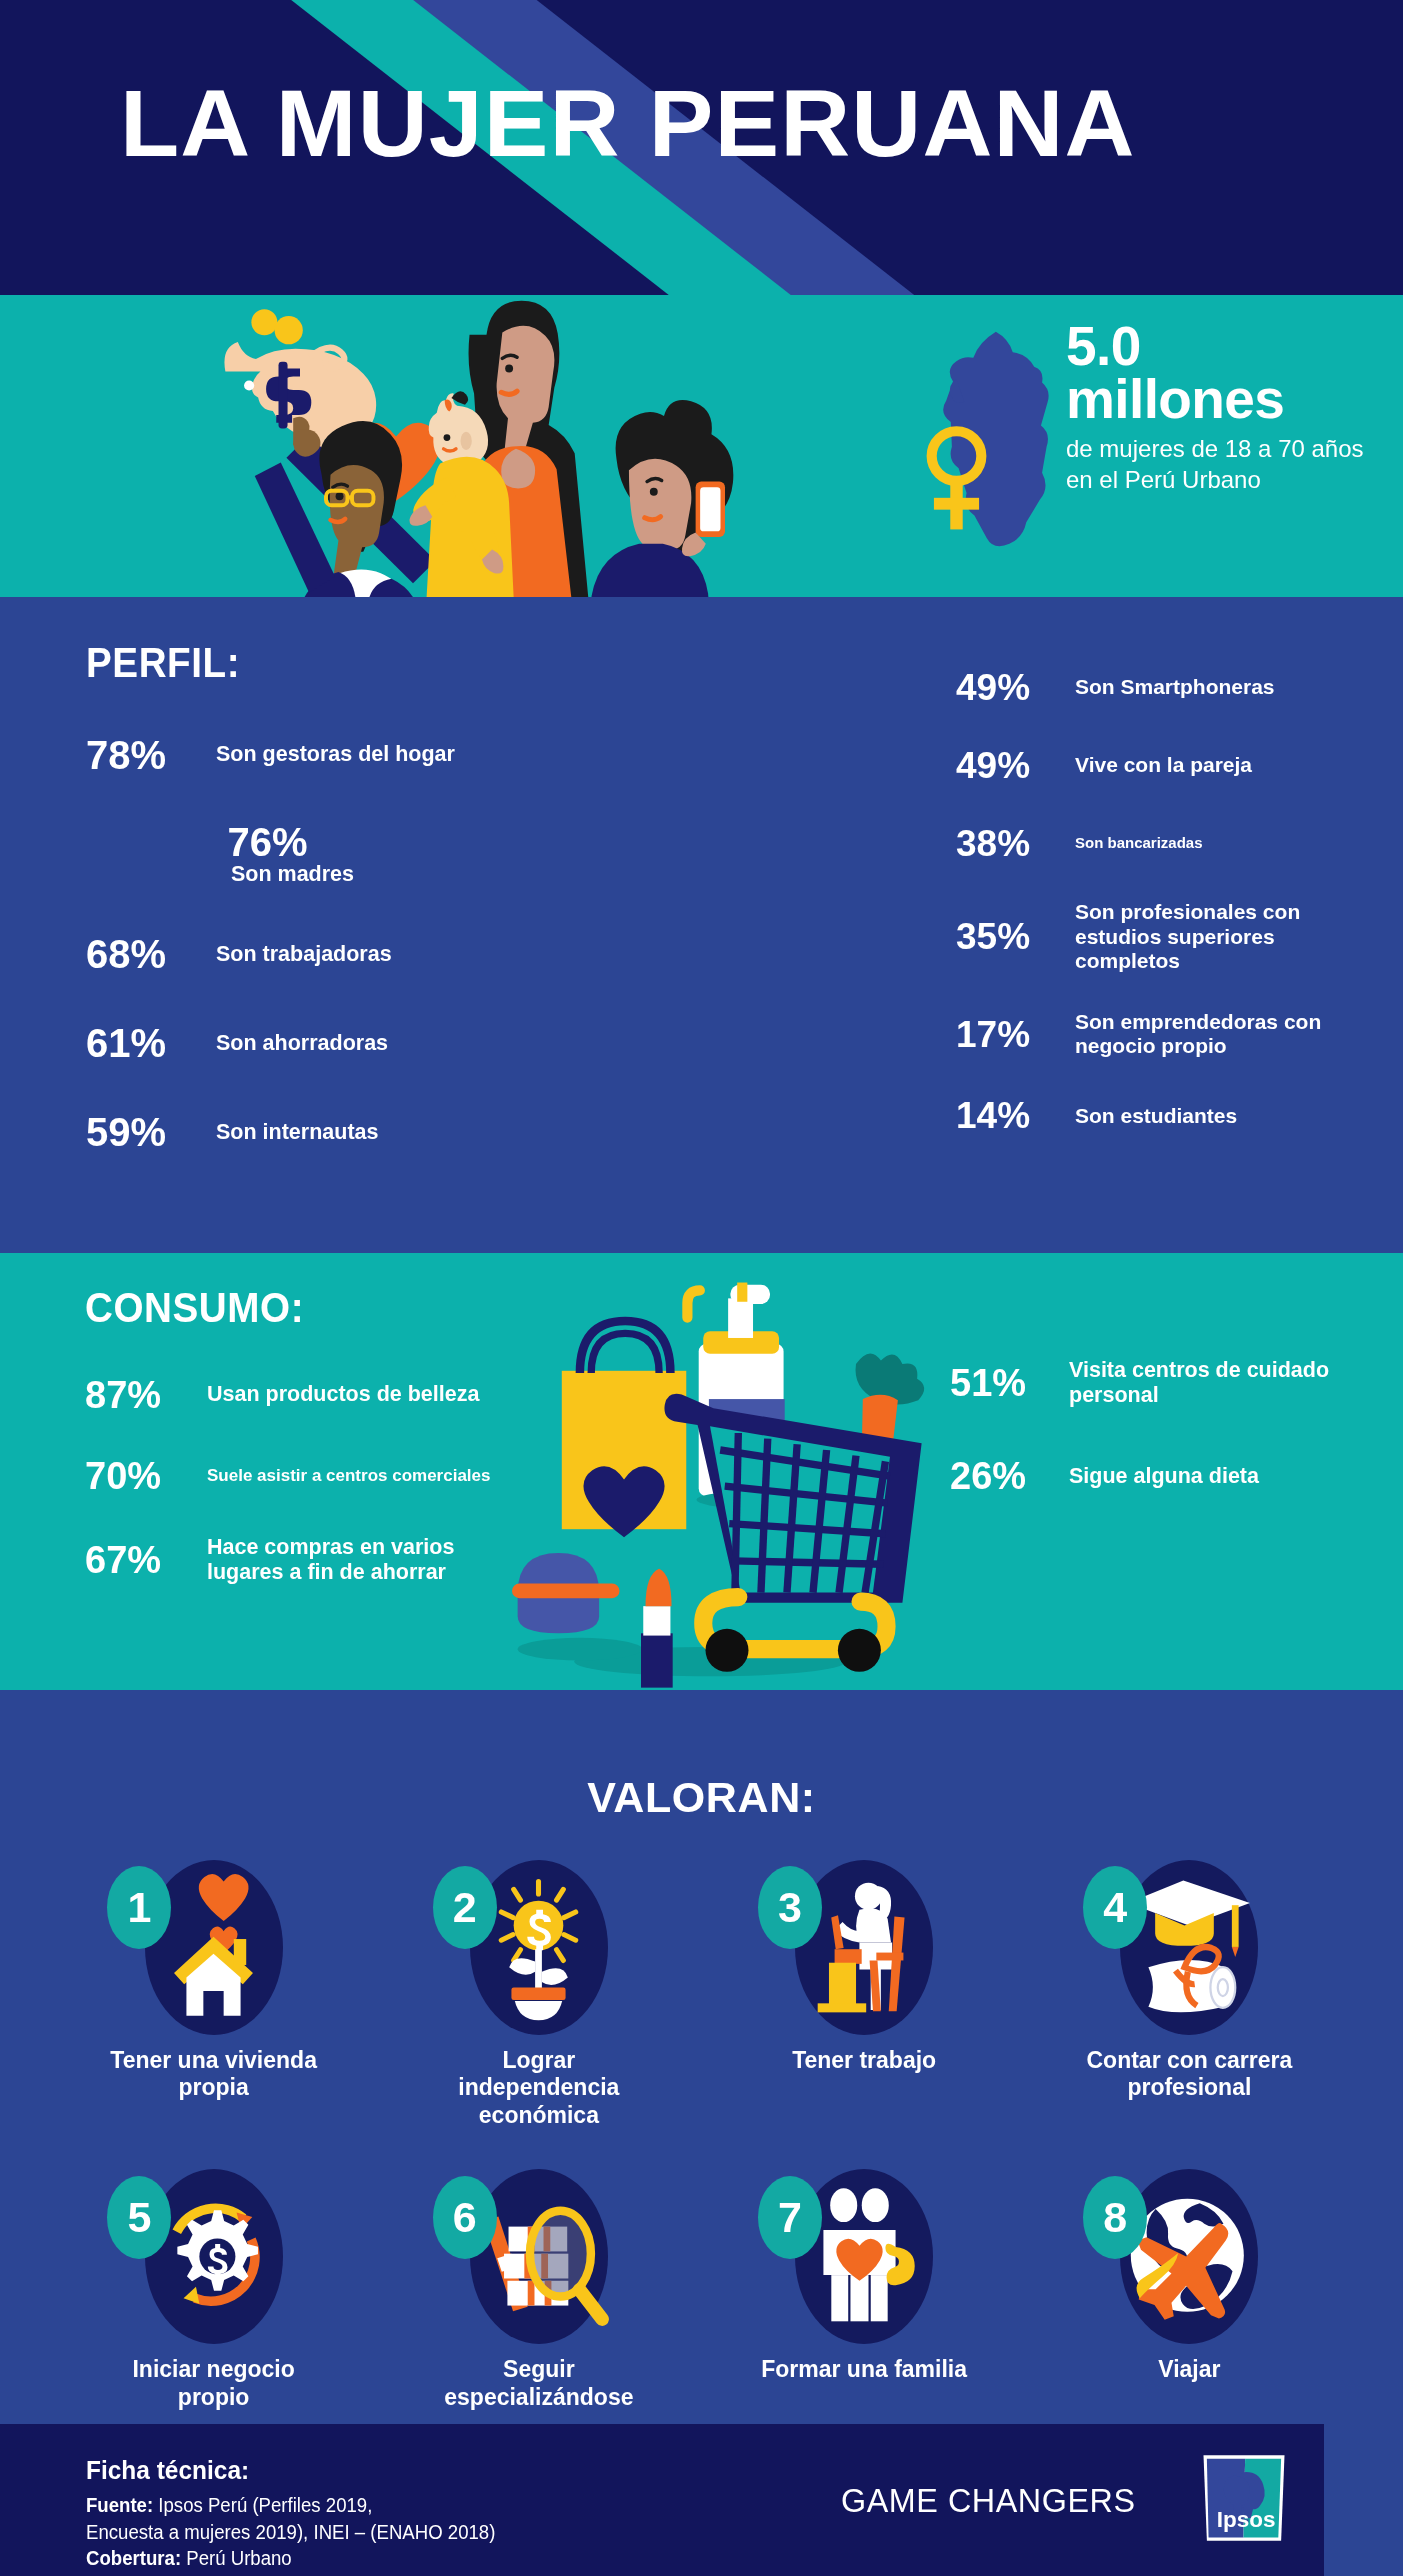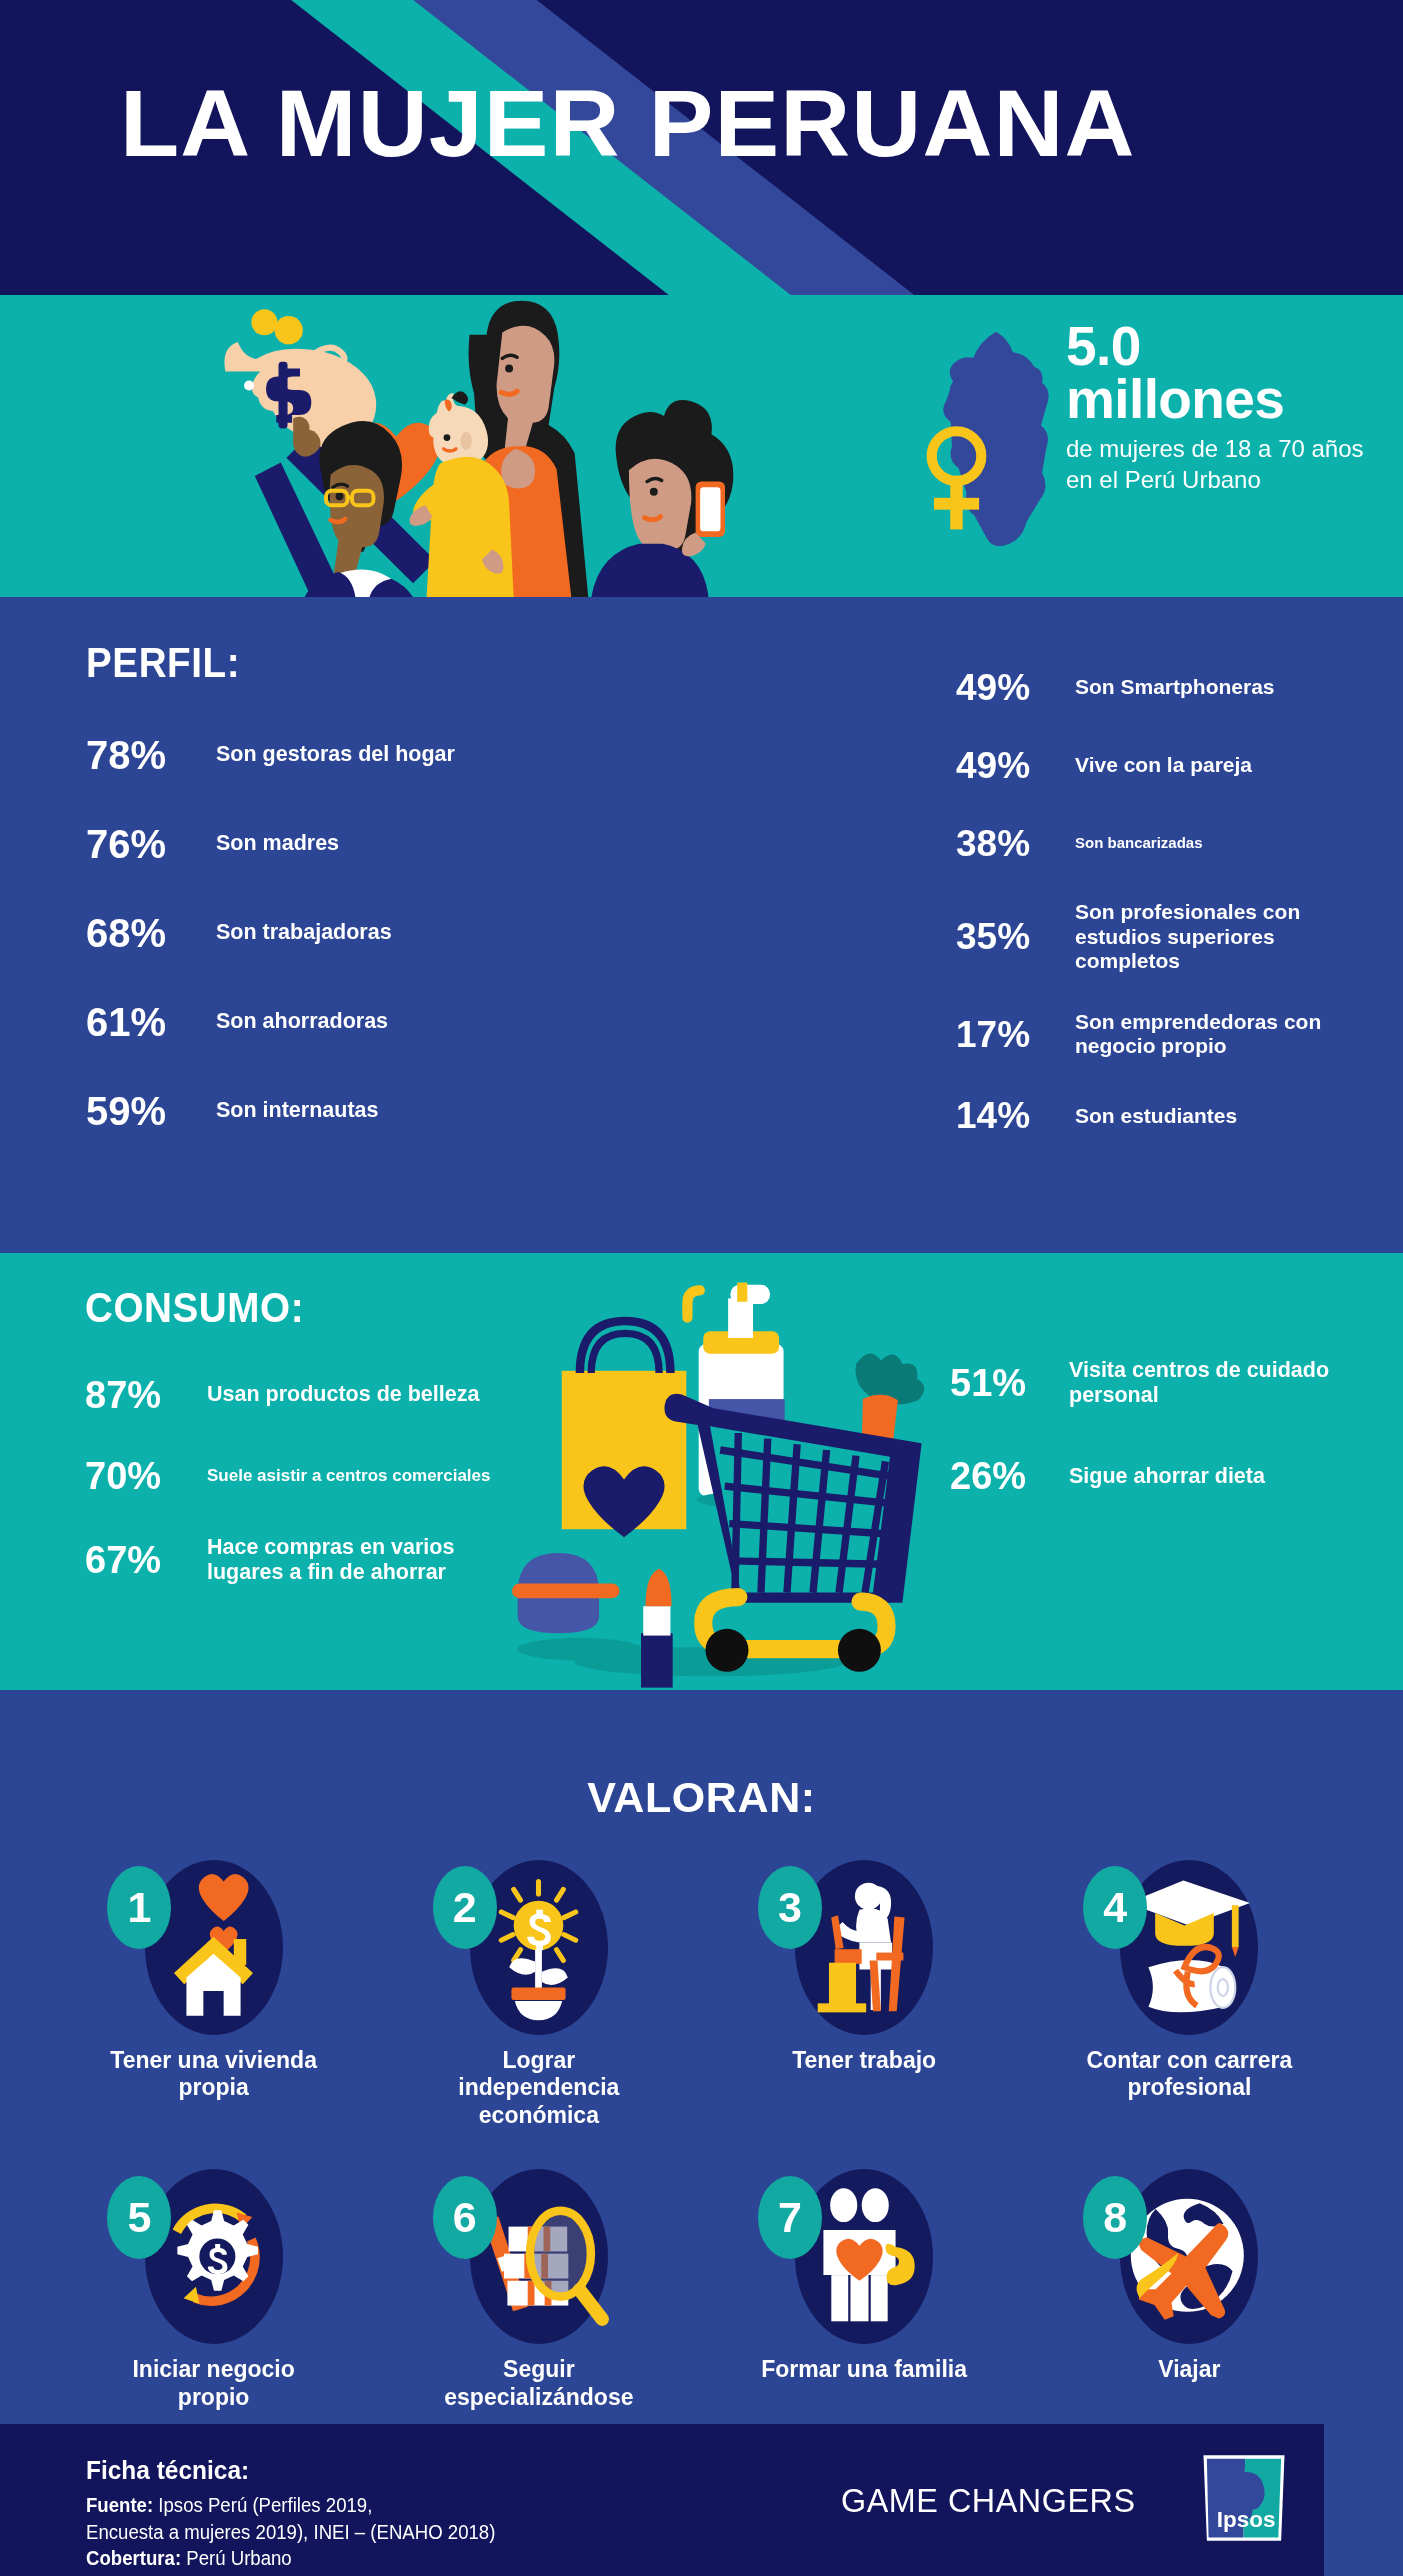--- a/index.html
+++ b/index.html
@@ -189,21 +189,21 @@
     </div>
   </div>
 
   <div class="perfil">
     <div class="section-title" style="position:absolute;left:86px;top:42px;">PERFIL:</div>
     <div class="stat-col" id="perfil-left" style="left:86px;top:136px;width:413px;">
         <div class="stat-row" style="margin-bottom: 45px; min-height: 44px;">
           <div class="stat-pct" style="width: 130px; font-size: 40px;">78%</div>
           <div class="stat-label" style="font-size: 21.5px; max-width: 266px;">Son gestoras del hogar</div>
         </div>
-        <div class="stat-row" style="margin-bottom: 45px; min-height: 44px;">
+        <div class="stat-row" style="margin-bottom: 45px; min-height: 44px; flex-direction: column;">
           <div class="stat-pct" style="width: 130px; font-size: 40px;">76%</div>
           <div class="stat-label" style="font-size: 21.5px; max-width: 266px;">Son madres</div>
         </div>
         <div class="stat-row" style="margin-bottom: 45px; min-height: 44px;">
           <div class="stat-pct" style="width: 130px; font-size: 40px;">68%</div>
           <div class="stat-label" style="font-size: 21.5px; max-width: 266px;">Son trabajadoras</div>
         </div>
         <div class="stat-row" style="margin-bottom: 45px; min-height: 44px;">
           <div class="stat-pct" style="width: 130px; font-size: 40px;">61%</div>
           <div class="stat-label" style="font-size: 21.5px; max-width: 266px;">Son ahorradoras</div>
@@ -305,21 +305,21 @@
           <div class="stat-label" style="font-size: 21.5px; max-width: 294px;">Hace compras en varios lugares a fin de ahorrar</div>
         </div>
       </div>
     <div class="stat-col" id="consumo-right" style="left:950px;top:105px;width:430px;">
         <div class="stat-row" style="margin-bottom: 46px; min-height: 44px;">
           <div class="stat-pct" style="width: 119px; font-size: 38px;">51%</div>
           <div class="stat-label" style="font-size: 21.5px; max-width: 283px;">Visita centros de cuidado personal</div>
         </div>
         <div class="stat-row" style="margin-bottom: 46px; min-height: 44px;">
           <div class="stat-pct" style="width: 119px; font-size: 38px;">26%</div>
-          <div class="stat-label" style="font-size: 21.5px; max-width: 283px;">Sigue ahorrar dieta</div>
+          <div class="stat-label" style="font-size: 21.5px; max-width: 283px;">Sigue alguna dieta</div>
         </div>
       </div>
   </div>
 
   <div class="valoran">
     <div class="valoran-title">VALORAN:</div>
     <div class="val-grid" id="val-grid">
         <div class="val-cell">
           <div class="val-badgewrap">
             <div class="val-disc"></div>

